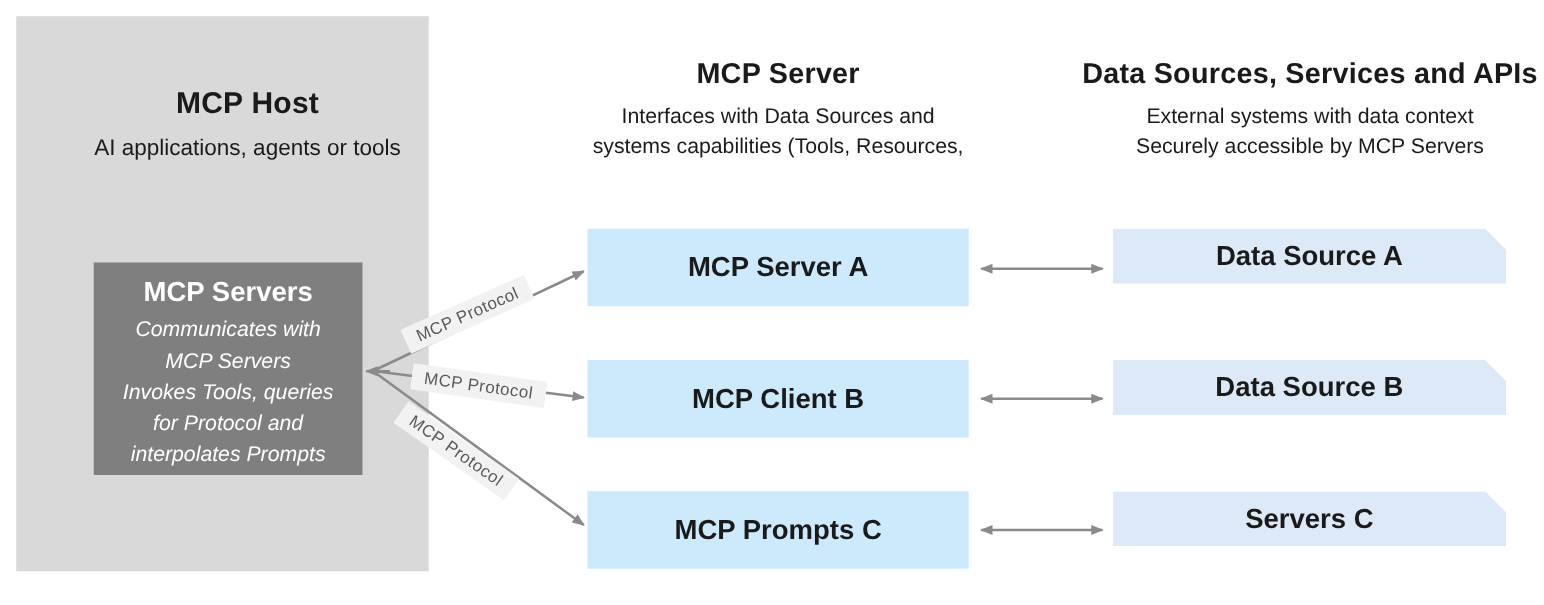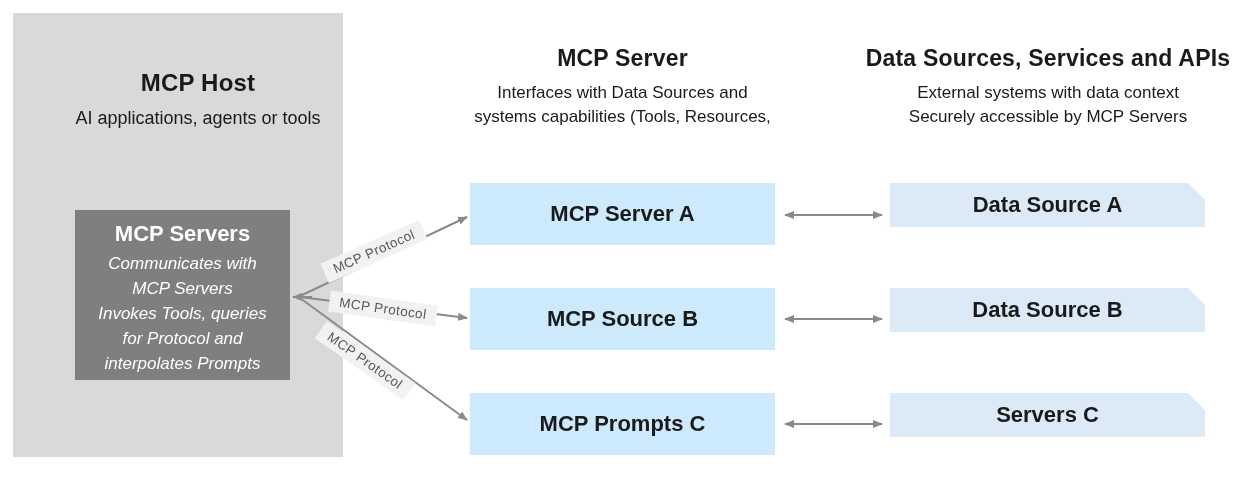--- a/index.html
+++ b/index.html
@@ -80,21 +80,21 @@
 
   <div class="col-header sources-header">
     <div class="hdr-title">Data Sources, Services and APIs</div>
     <div class="hdr-sub">
       <div>External systems with data context</div>
       <div>Securely accessible by MCP Servers</div>
     </div>
   </div>
 
   <div class="server-box row-a">MCP Server A</div>
-  <div class="server-box row-b">MCP Source B</div>
+  <div class="server-box row-b">MCP Client B</div>
   <div class="server-box row-c">MCP Prompts C</div>
 
   <div class="source-box row-a">Data Source A</div>
   <div class="source-box row-b">Data Source B</div>
   <div class="source-box row-c">Servers C</div>
 
   <svg class="arrows" viewBox="0 0 1235 484">
     <defs>
       <marker id="ah" viewBox="0 0 10 8" refX="9" refY="4" markerWidth="10" markerHeight="8" markerUnits="userSpaceOnUse" orient="auto">
         <path class="arrowhead" d="M0,0 L10,4 L0,8 Z"></path>

